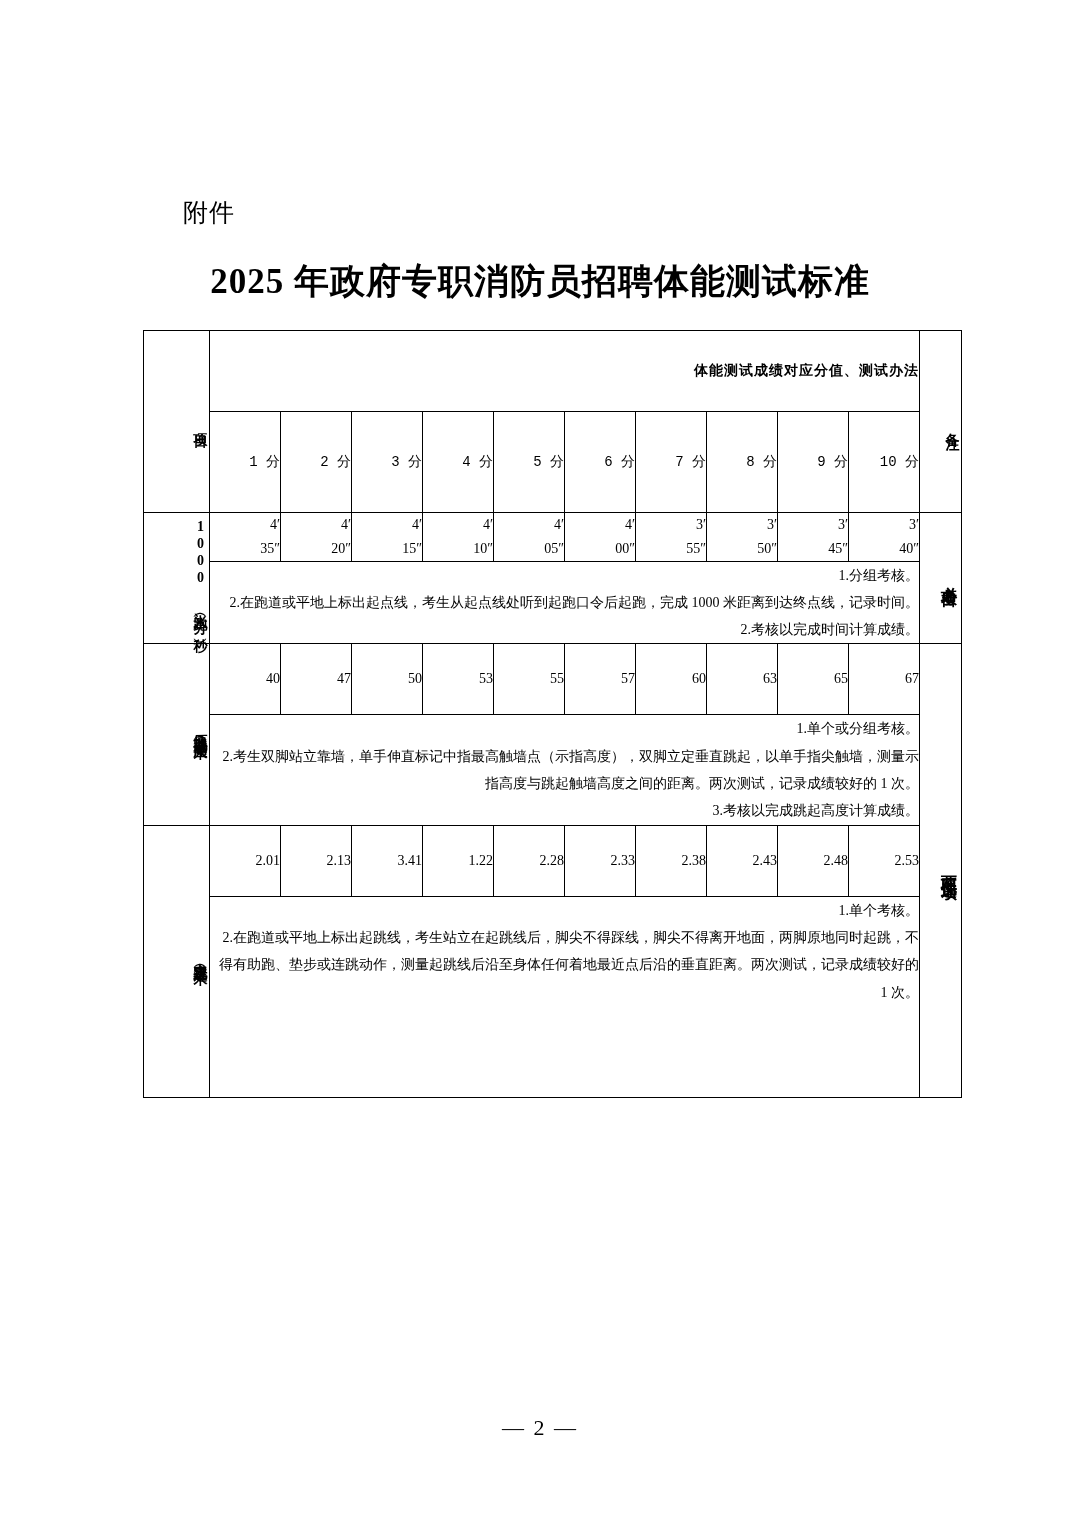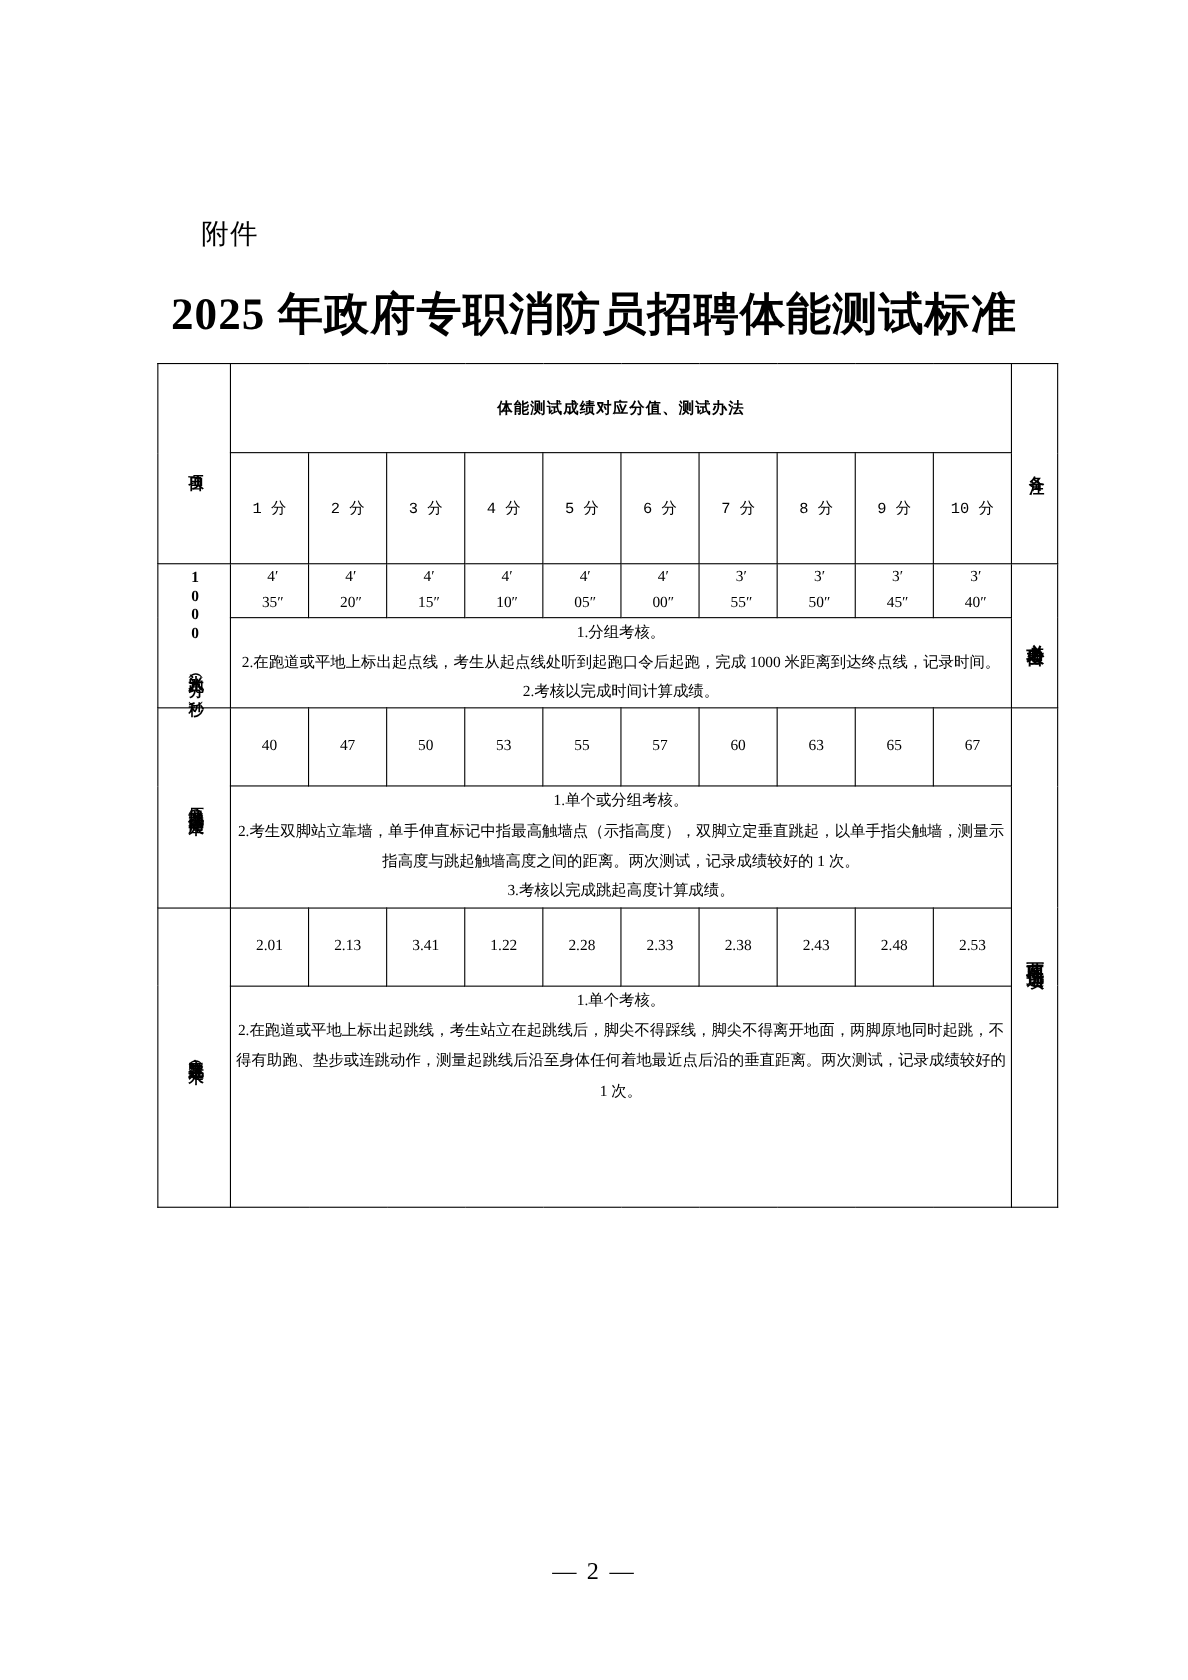--- a/index.html
+++ b/index.html
@@ -29,36 +29,36 @@
     font-weight: normal;
     letter-spacing: 1px;
     margin-left: 40px;
   }
   .doc-title {
     position: absolute;
     left: 0;
     right: 0;
     top: 258px;
     text-align: center;
-    font-size: 41px;
+    font-size: 35px;
     font-weight: bold;
     letter-spacing: 1px;
   }
   table.main {
     position: absolute;
     left: 143px;
     top: 330px;
     width: 794px;
     border-collapse: collapse;
     table-layout: fixed;
   }
   table.main td {
     border: 1px solid #000;
     vertical-align: middle;
-    text-align: center;
+    text-align: right;
     font-size: 14px;
     padding: 0;
   }
   .hdr-span {
     font-size: 16px;
     font-weight: bold;
     letter-spacing: 1px;
     height: 80px;
   }
   .col-item {

